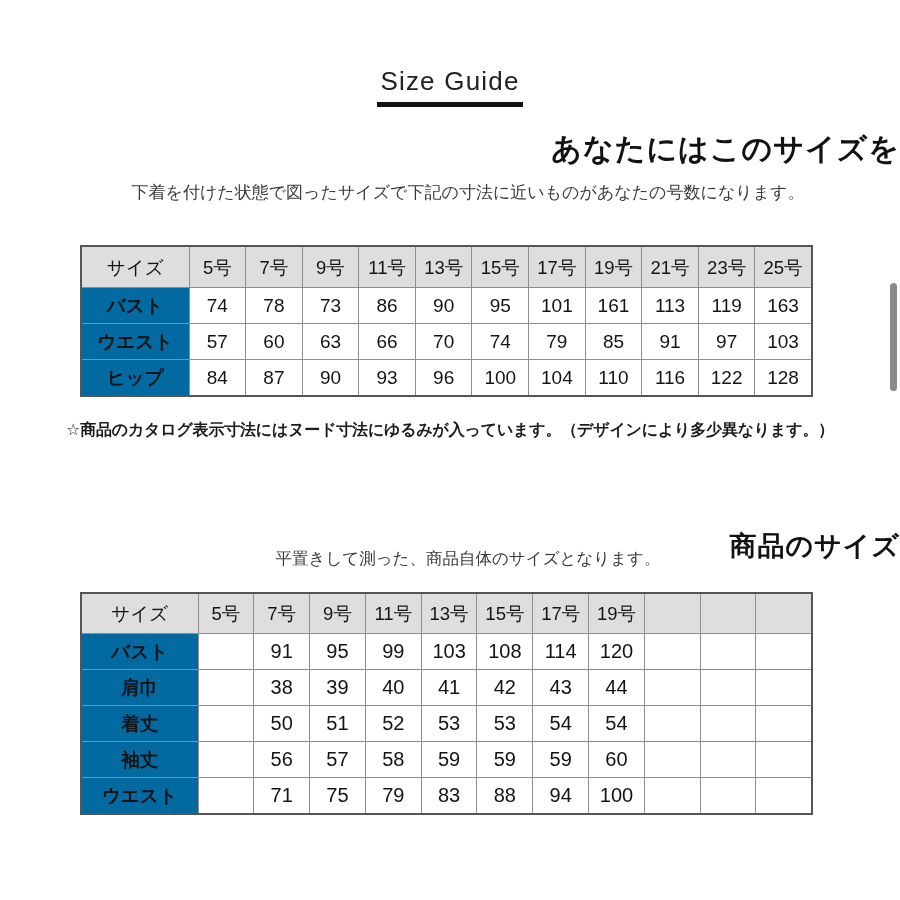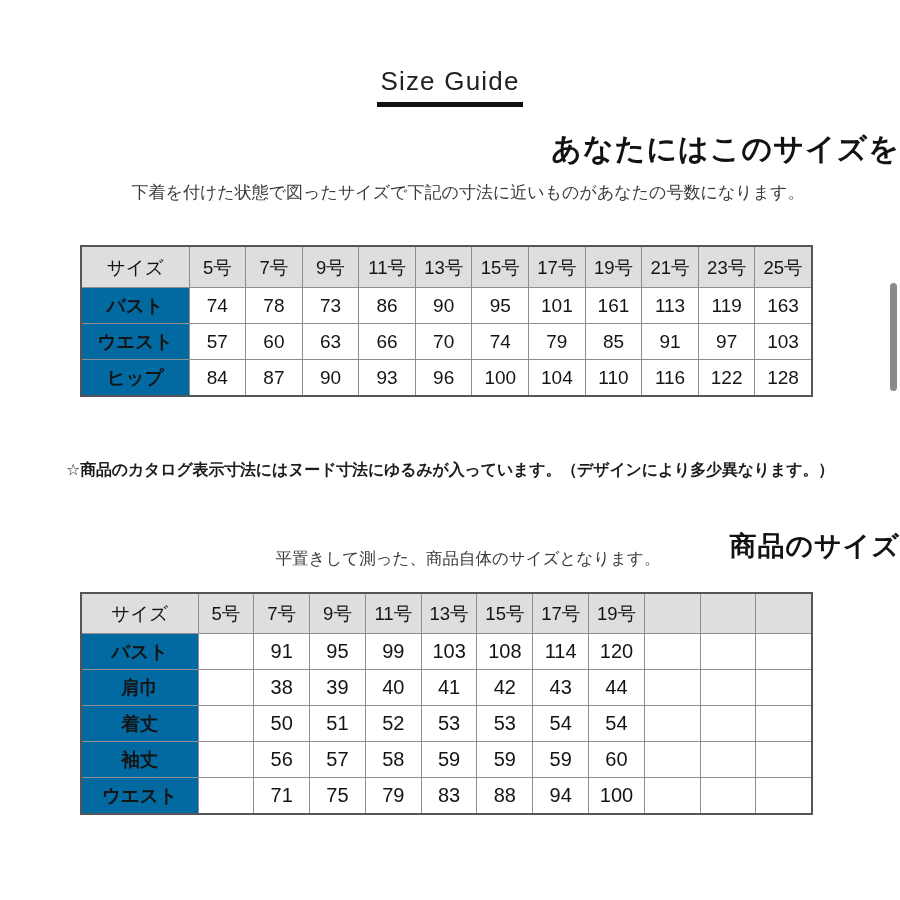--- a/index.html
+++ b/index.html
@@ -85,21 +85,21 @@
     position: absolute;
     left: 0;
     width: 900px;
     text-align: center;
     font-size: 16px;
     font-weight: 700;
     color: #1c1c1c;
     letter-spacing: -0.2px;
     white-space: nowrap;
   }
-  #note-catalog { top: 420px; margin-top: 40px; }
+  #note-catalog { top: 420px; }
 
   
   .tbl {
     position: absolute;
     border-collapse: collapse;
     table-layout: fixed;
     background: #ffffff;
   }
   .tbl td {
     border: 1px solid #8e8e8e;

